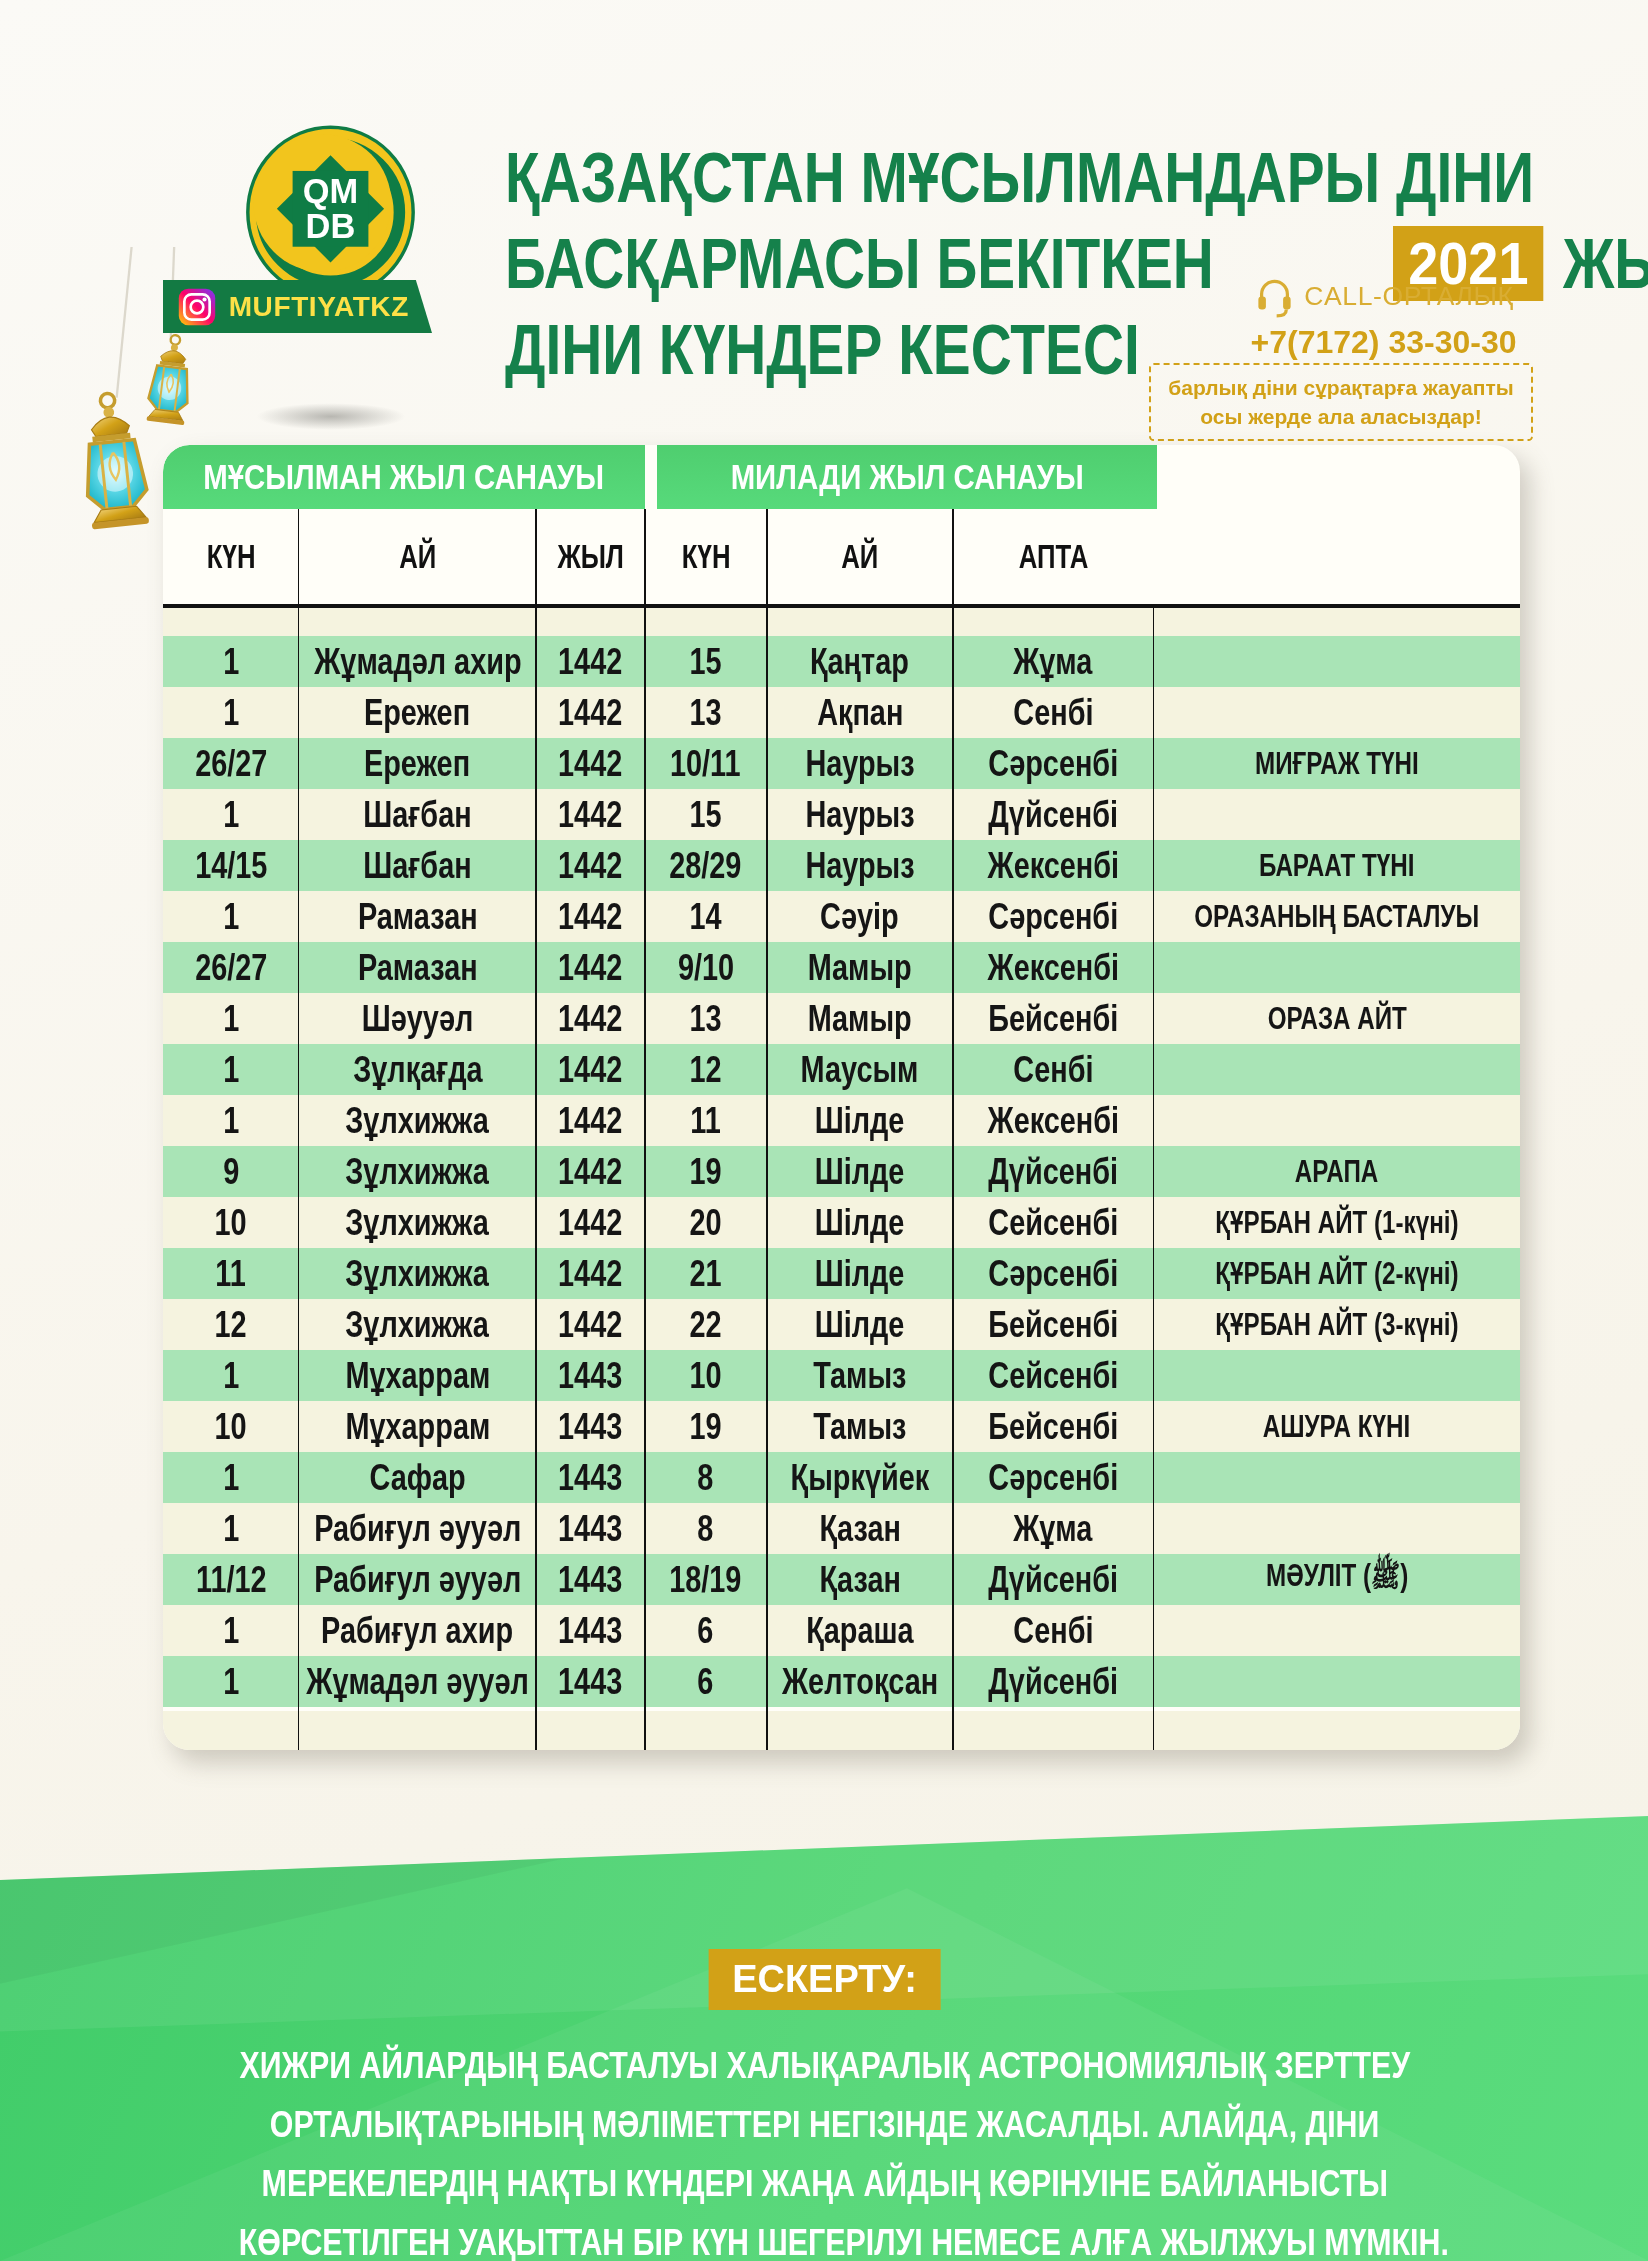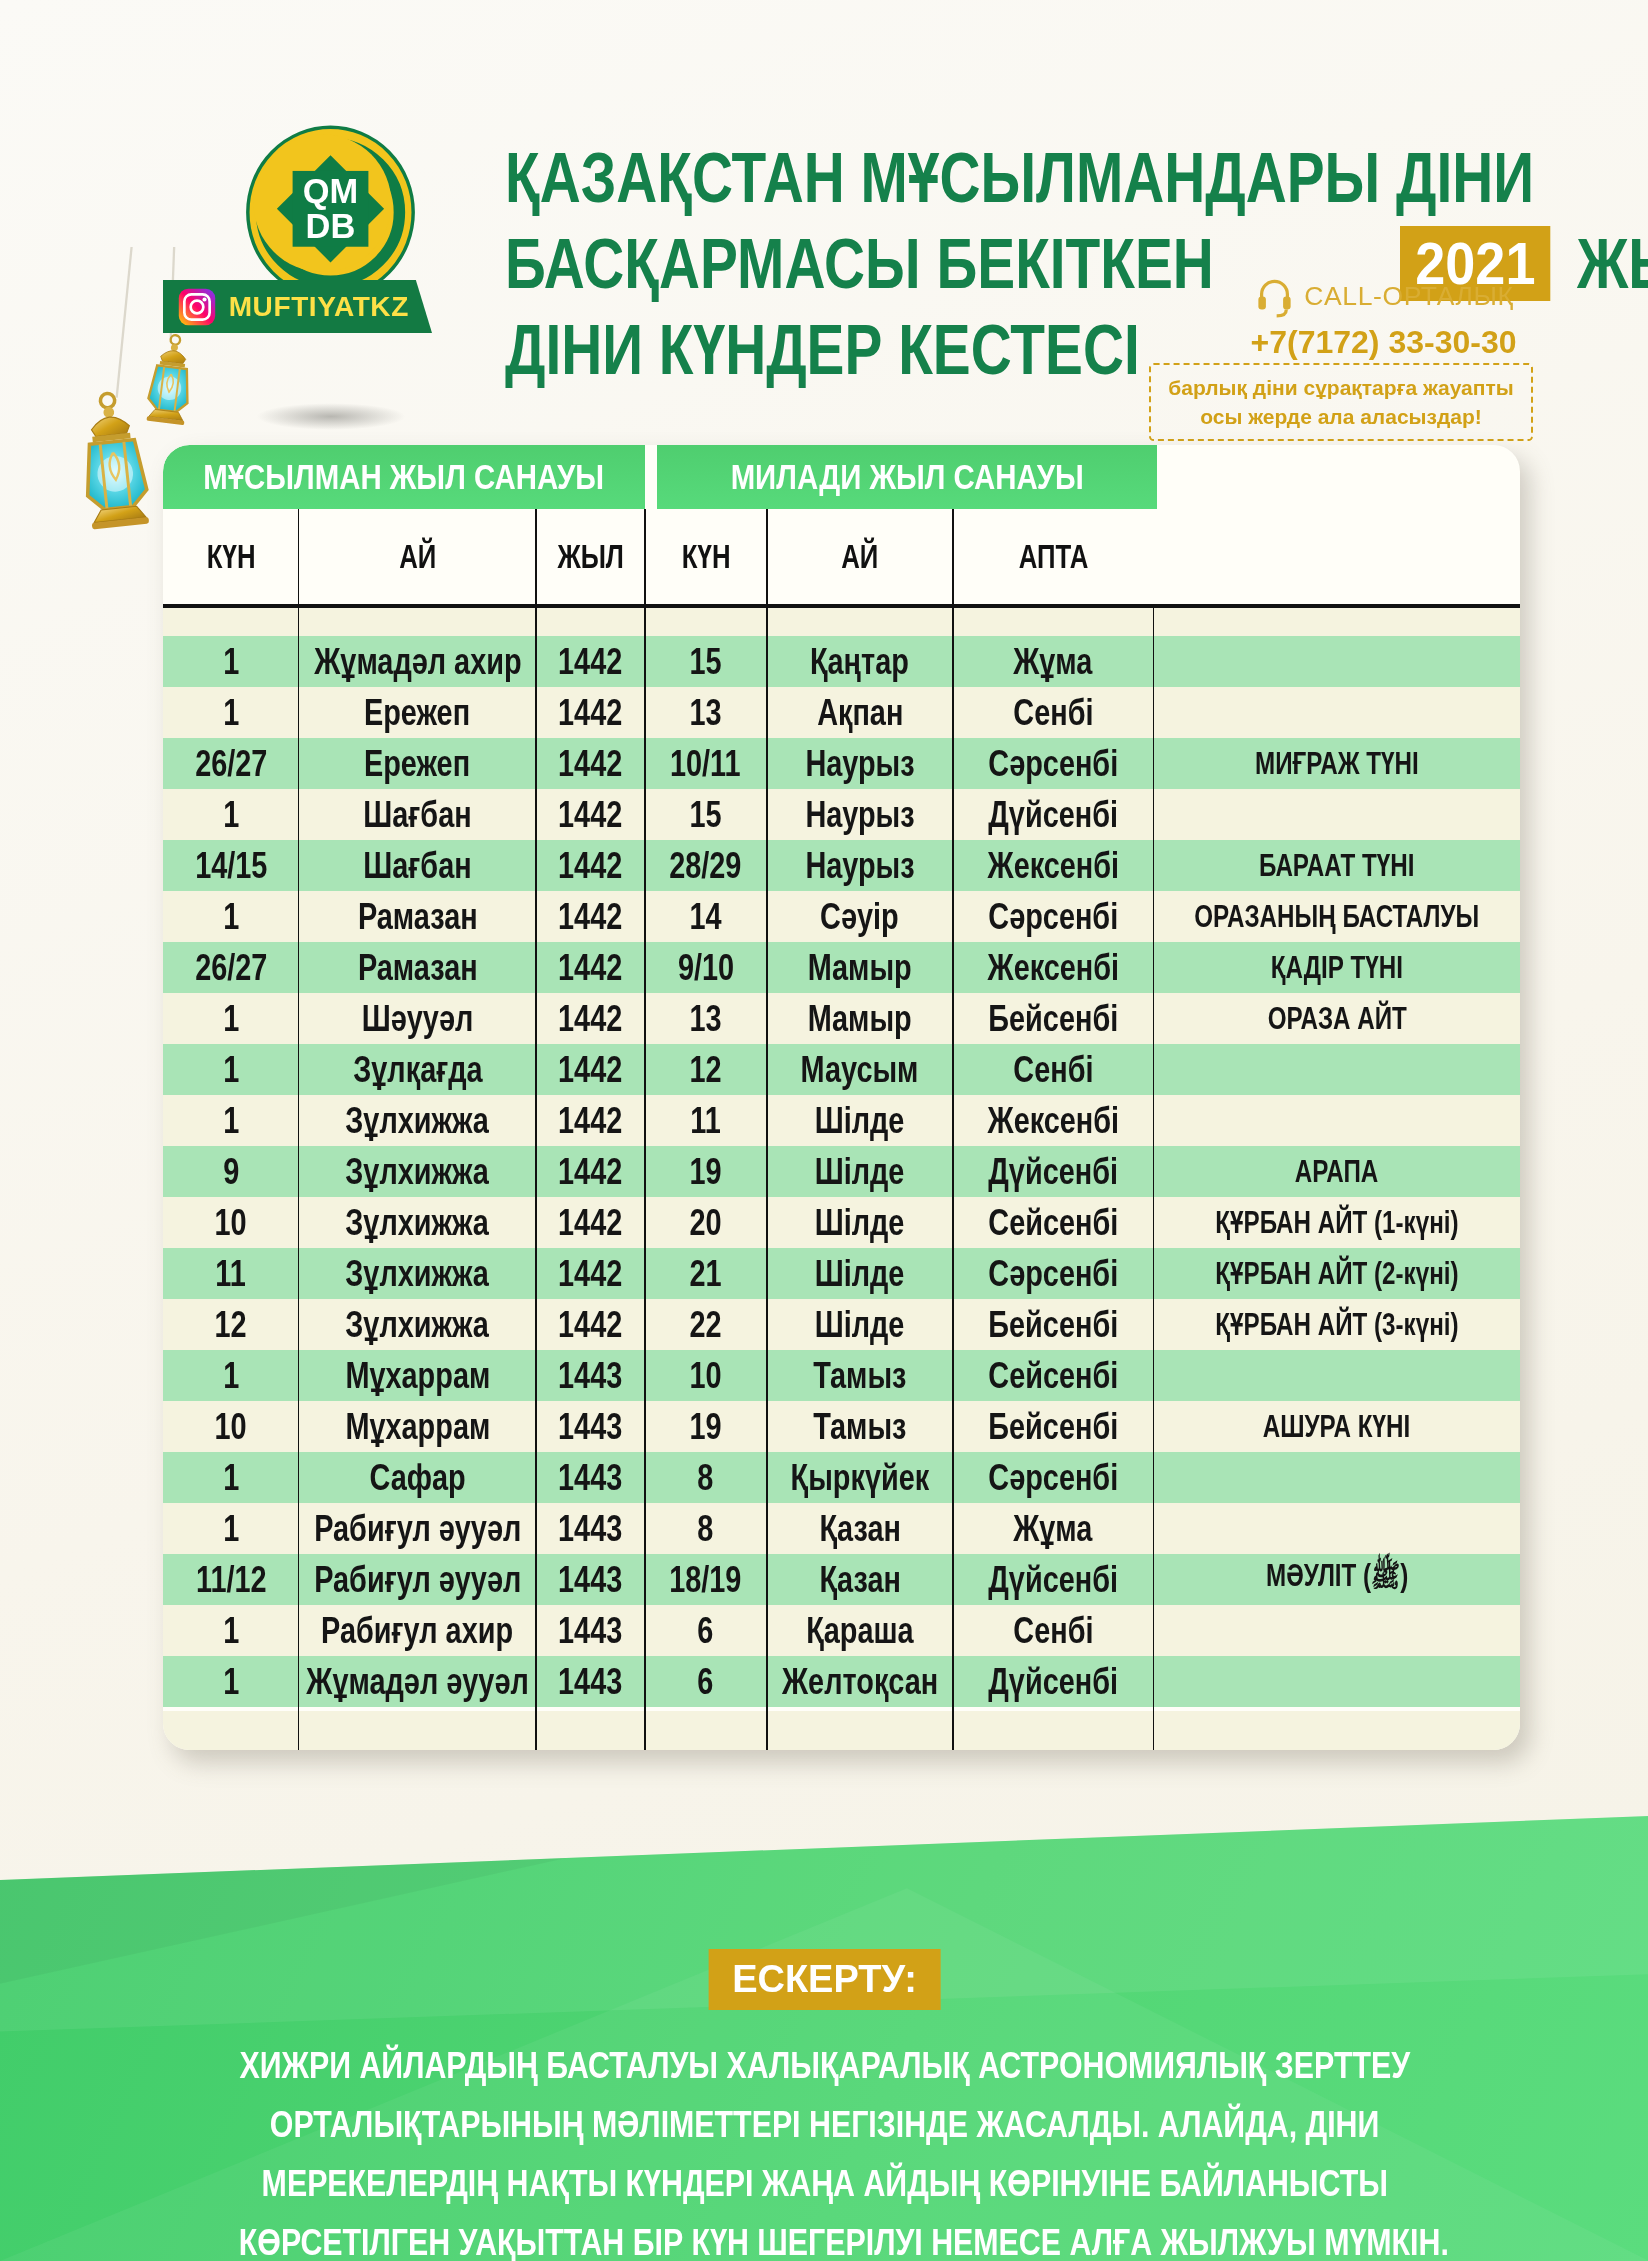--- a/index.html
+++ b/index.html
@@ -20,21 +20,21 @@
   
   #banner{left:163px;top:280px;width:269px;height:53px;background:#137a43;
     clip-path:polygon(0 0,94% 0,100% 100%,0 100%);
     display:flex;align-items:center;gap:12.7px;padding-left:15px;box-sizing:border-box;}
   #banner .handle{color:#fde047;font-weight:bold;font-size:28px;letter-spacing:0.6px;}
 
   
   #title{left:505px;top:137px;width:1093px;color:#15814b;font-weight:bold;}
   #title .tline{font-size:71px;line-height:81px;height:86px;white-space:nowrap;}
   #title .tline .cond-t{display:inline-block;transform:scaleX(0.8);transform-origin:left center;white-space:nowrap;}
-  #l2wrap{display:flex;align-items:center;gap:9px;text-align:center;}
+  #l2wrap{display:flex;align-items:center;gap:2px;text-align:center;}
   #year-badge{display:inline-block;background:#d2a117;color:#ffffff;font-size:60px;
     padding:5.8px 17px;line-height:63px;transform:scaleX(0.9);transform-origin:left center;}
 
   
   #call{left:1211px;top:275px;width:345px;text-align:center;color:#d9ad33;}
   #call .row1{display:flex;align-items:center;justify-content:center;gap:8px;}
   #call .lbl{font-size:26.5px;letter-spacing:0.6px;font-weight:400;}
   #call .phone{font-size:32px;font-weight:bold;color:#d2a117;margin-top:5.8px;letter-spacing:0px;}
 
   
@@ -364,23 +364,20 @@
         </div>
         <div class="tcell" style="width: 9%;">
           <span class="cond">9/10</span>
         </div>
         <div class="tcell" style="width: 13.7%;">
           <span class="cond">Мамыр</span>
         </div>
         <div class="tcell" style="width: 14.8%;">
           <span class="cond">Жексенбі</span>
         </div>
-        <div class="tcell holiday" style="width: 27%;">
-          <span class="cond">ҚАДІР ТҮНІ</span>
-        </div>
       </div>
       <div class="trow beige">
         <div class="tcell" style="width: 10%;">
           <span class="cond">1</span>
         </div>
         <div class="tcell" style="width: 17.5%;">
           <span class="cond">Шәууәл</span>
         </div>
         <div class="tcell" style="width: 8%;">
           <span class="cond">1442</span>

